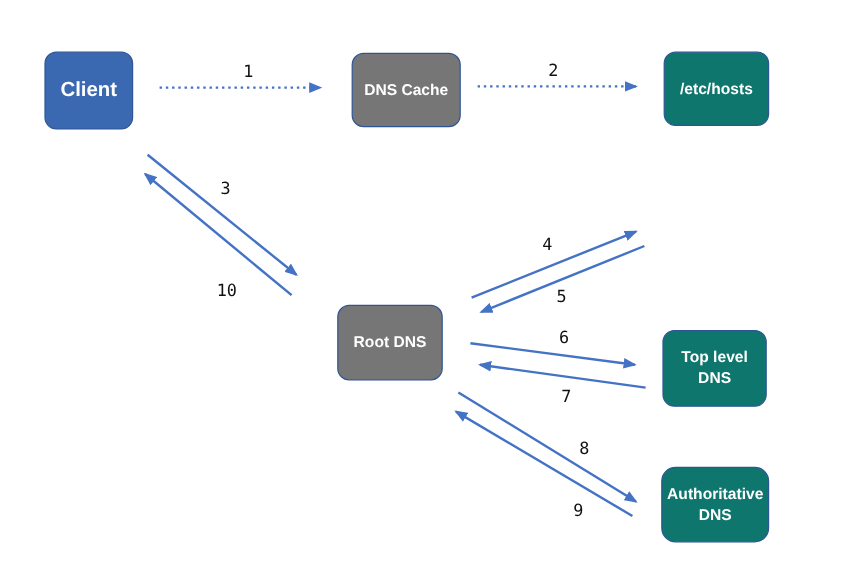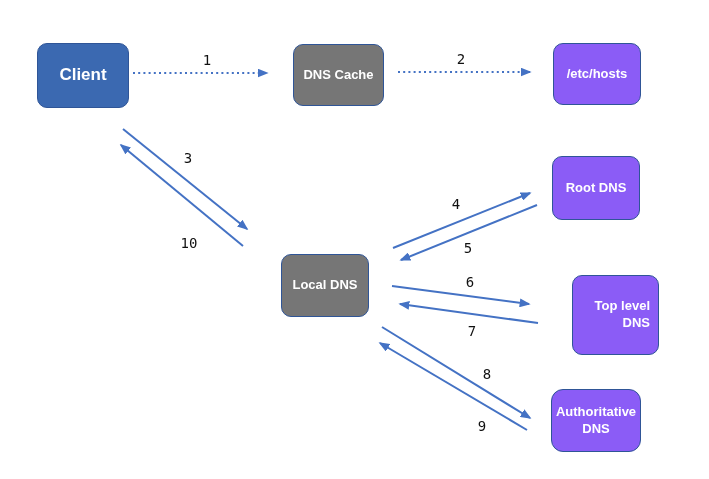--- a/index.html
+++ b/index.html
@@ -30,21 +30,21 @@
   .node .node-label {
     color: #ffffff;
     font-weight: bold;
     font-size: 13px;
     line-height: 1.3;
     padding: 0 8px;
   }
   .node .node-label.lg { font-size: 17px; }
   .node.blue { background: #3B69B1; }
   .node.gray { background: #767676; }
-  .node.gold { background: #8b5cf6; }
+  .node.gold { background: #0f766e; }
   .edge-label {
     position: absolute;
     transform: translate(-50%, -50%);
     font-family: "DejaVu Sans Mono", monospace;
     font-size: 14px;
     color: #111111;
     white-space: nowrap;
   }
 </style>
 </head>
@@ -73,41 +73,38 @@
 
     <line x1="392" y1="286" x2="529" y2="304" stroke="#4472C4" stroke-width="2" marker-end="url(#ah)"></line>
 
     <line x1="538" y1="323" x2="400" y2="304" stroke="#4472C4" stroke-width="2" marker-end="url(#ah)"></line>
 
     <line x1="382" y1="327" x2="530" y2="418" stroke="#4472C4" stroke-width="2" marker-end="url(#ah)"></line>
 
     <line x1="527" y1="430" x2="380" y2="343" stroke="#4472C4" stroke-width="2" marker-end="url(#ah)"></line>
   </svg>
 
-  <div class="node blue" style="left:37px; top:43px; width:92px; height:65px;">
+  <div class="node blue" style="left:37px; top:43px; width:74px; height:65px;">
     <span class="node-label lg">Client</span>
   </div>
 
   <div class="node gray" style="left:293px; top:44px; width:91px; height:62px;">
     <span class="node-label">DNS Cache</span>
   </div>
 
   <div class="node gold" style="left:553px; top:43px; width:88px; height:62px;">
     <span class="node-label">/etc/hosts</span>
   </div>
 
-  <div class="node gold" style="left:552px; top:156px; width:88px; height:64px;">
+
+  <div class="node gray" style="left:281px; top:254px; width:88px; height:63px;">
     <span class="node-label">Root DNS</span>
   </div>
 
-  <div class="node gray" style="left:281px; top:254px; width:88px; height:63px;">
-    <span class="node-label">Local DNS</span>
-  </div>
-
-  <div class="node gold" style="left:572px; top:275px; width:87px; height:80px;text-align:right;">
+  <div class="node gold" style="left:552px; top:275px; width:87px; height:64px;">
     <span class="node-label">Top level DNS</span>
   </div>
 
   <div class="node gold" style="left:551px; top:389px; width:90px; height:63px;border-radius:12px;">
     <span class="node-label">Authoritative DNS</span>
   </div>
 
   <span class="edge-label" style="left:207px; top:60px;">1</span>
   <span class="edge-label" style="left:461px; top:59px;">2</span>
   <span class="edge-label" style="left:188px; top:158px;">3</span>

